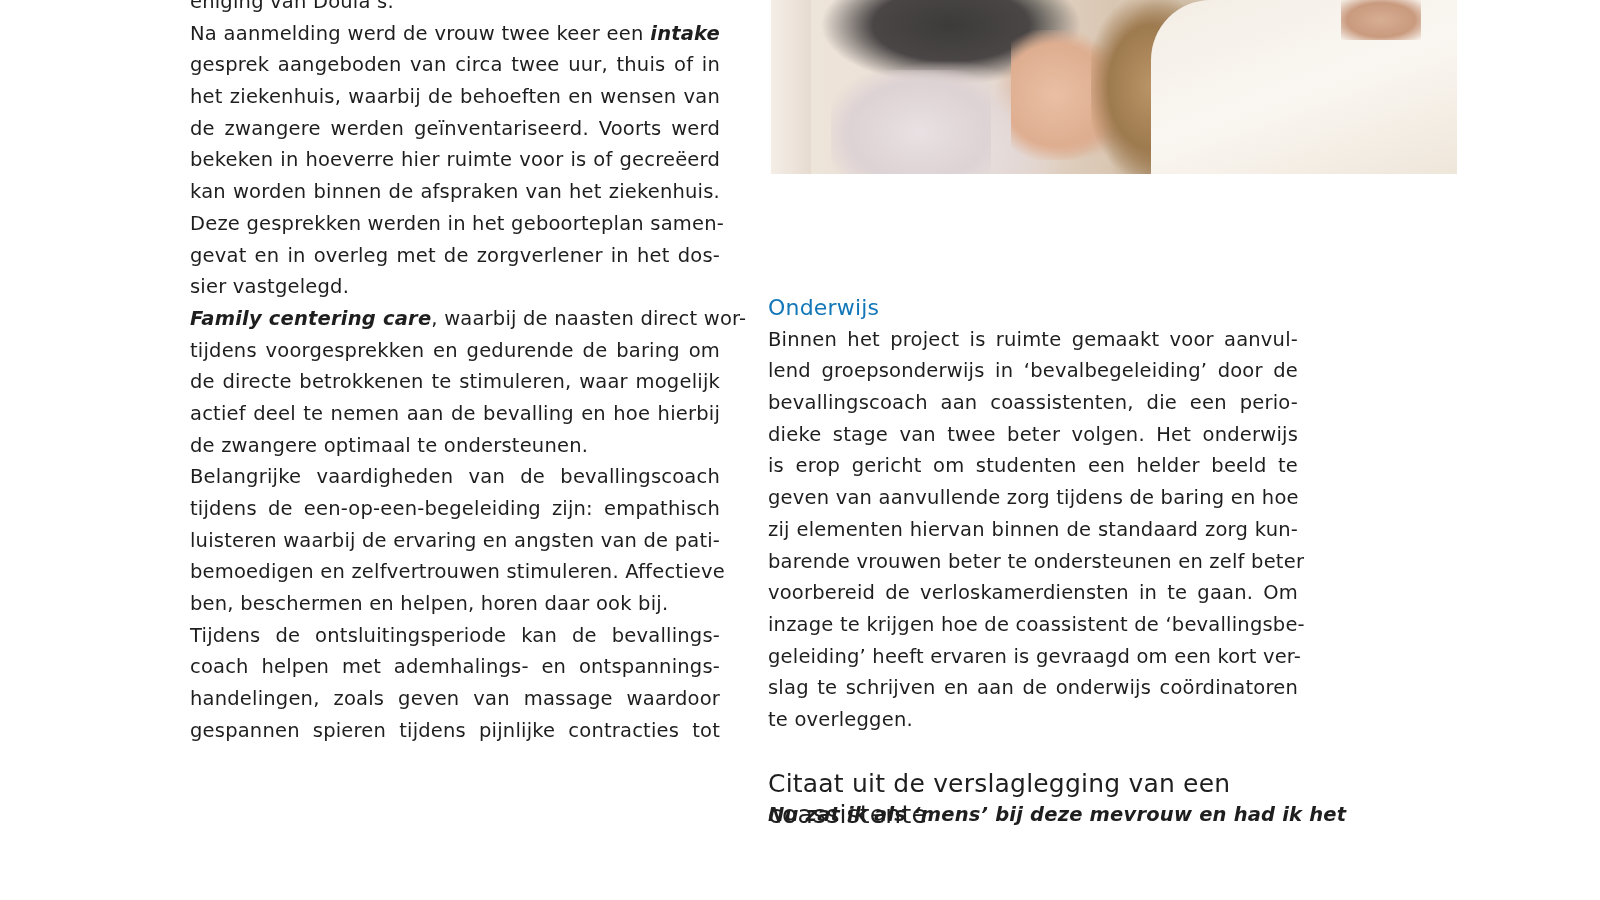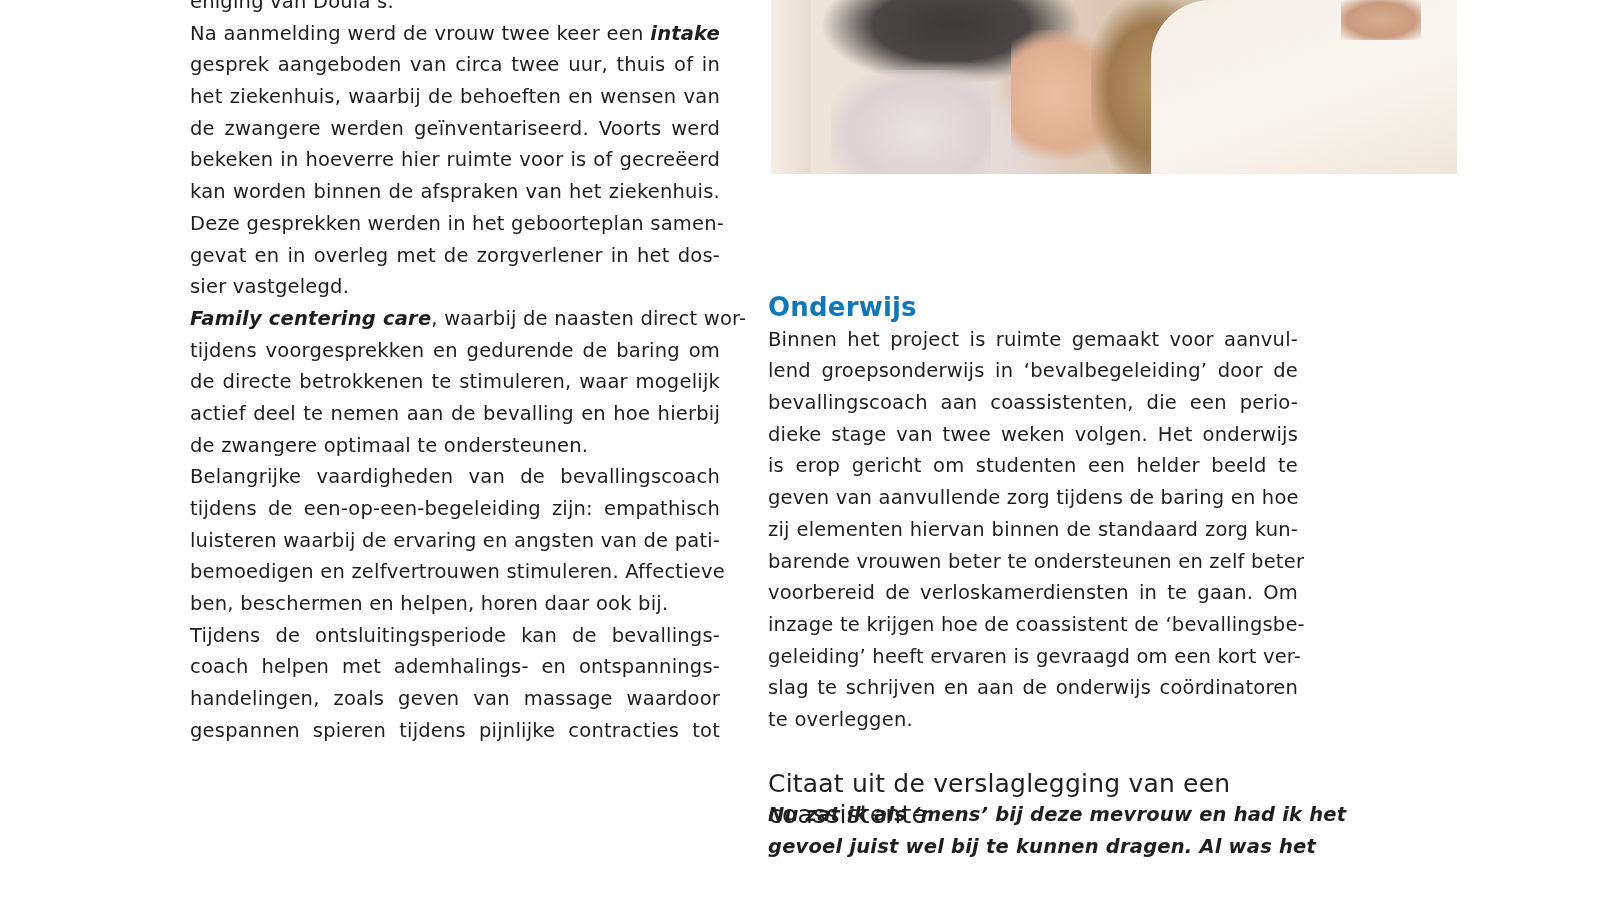--- a/index.html
+++ b/index.html
@@ -18,21 +18,21 @@
   }
   .col-left { left:190px; top:-14px; }
   .col-right { left:768px; top:292px; }
   .line {
     display:block; height:31.7px; white-space:nowrap;
     text-align:justify; text-align-last:justify;
   }
   .line.last { text-align-last:left; }
   .it { font-style:italic;font-weight:bold; }
   .heading-blue {
-    color:#1277b8; font-weight:bold; font-size:26px; line-height:31.7px;
+    color:#1277b8; font-weight:normal; font-size:22px; line-height:31.7px;
     display:block; height:31.7px;
   }
   .heading-black {
     color:#1e1e1e; font-weight:normal; font-size:25px; display:block; height:31.7px;
     margin-top:32px;
   }
   .photo {
     position:absolute; left:771px; top:0; width:686px; height:174px;
     overflow:hidden;
     background:
@@ -107,29 +107,28 @@
     <span class="line"><span>handelingen, zoals geven van massage waardoor</span></span>
     <span class="line"><span>gespannen spieren tijdens pijnlijke contracties tot</span></span>
   </div>
 
 <div class="col col-right">
   <span class="heading-blue" style="color: rgb(18, 119, 184);">Onderwijs</span>
   <div id="right-lines">
       <span class="line"><span>Binnen het project is ruimte gemaakt voor aanvul-</span></span>
       <span class="line"><span>lend groepsonderwijs in ‘bevalbegeleiding’ door de</span></span>
       <span class="line"><span>bevallingscoach aan coassistenten, die een perio-</span></span>
-      <span class="line"><span>dieke stage van twee weken volgen. Het onderwijs</span></span>
+      <span class="line"><span>dieke stage van twee beter volgen. Het onderwijs</span></span>
       <span class="line"><span>is erop gericht om studenten een helder beeld te</span></span>
       <span class="line"><span>geven van aanvullende zorg tijdens de baring en hoe</span></span>
       <span class="line"><span>zij elementen hiervan binnen de standaard zorg kun-</span></span>
       <span class="line"><span>barende vrouwen beter te ondersteunen en zelf beter</span></span>
       <span class="line"><span>voorbereid de verloskamerdiensten in te gaan. Om</span></span>
       <span class="line"><span>inzage te krijgen hoe de coassistent de ‘bevallingsbe-</span></span>
       <span class="line"><span>geleiding’ heeft ervaren is gevraagd om een kort ver-</span></span>
       <span class="line"><span>slag te schrijven en aan de onderwijs coördinatoren</span></span>
       <span class="line last"><span>te overleggen.</span></span>
     </div>
   <span class="heading-black">Citaat uit de verslaglegging van een coassistente</span>
   <div id="quote-lines" class="it">
       <span class="line"><span>Nu zat ik als ‘mens’ bij deze mevrouw en had ik het</span></span>
-      <span class="line"><span>gevoel juist wel bij te kunnen dragen. Al was het</span></span>
     </div>
 </div>
 
 </body></html>

